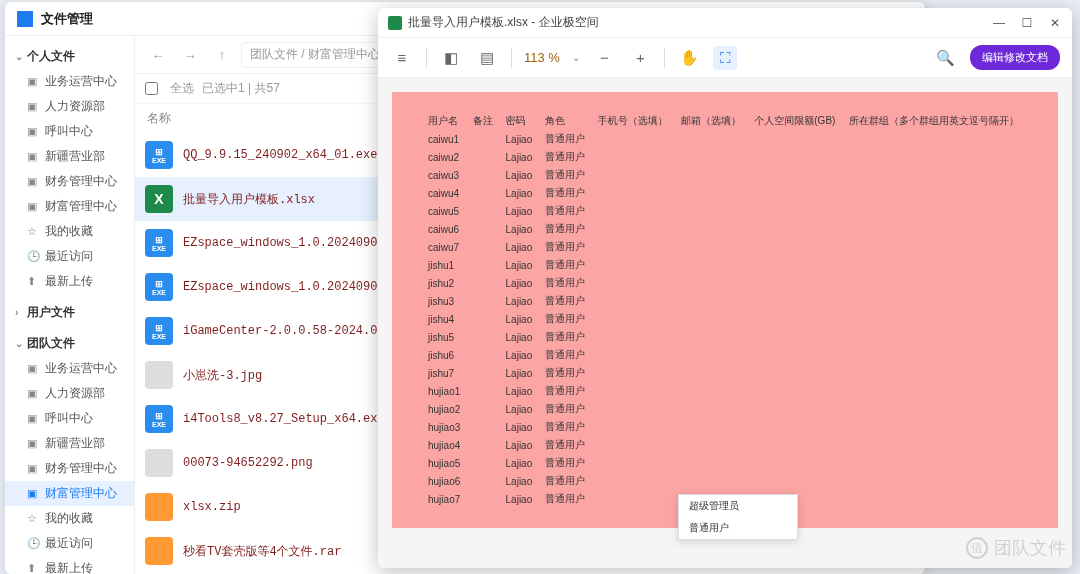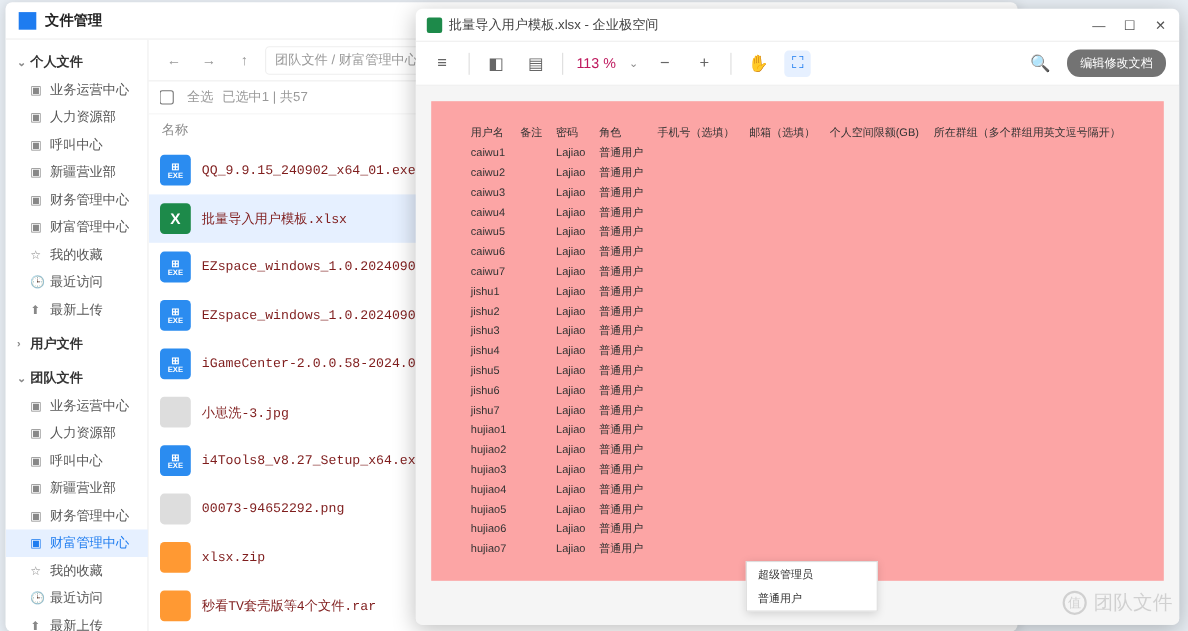--- a/index.html
+++ b/index.html
@@ -44,31 +44,31 @@
 
 
 .sv-window { position: absolute; left: 378px; top: 8px; width: 694px; height: 560px; background: #fff; border-radius: 6px; box-shadow: 0 4px 20px rgba(0,0,0,0.25); display: flex; flex-direction: column; overflow: hidden; }
 .sv-title { height: 30px; display: flex; align-items: center; padding: 0 10px; font-size: 12px; color: #444; border-bottom: 1px solid #eee; }
 .sv-title .doc-ic { width: 14px; height: 14px; background: #1d8a4a; margin-right: 6px; border-radius: 2px; }
 .sv-title-text { flex: 1; }
 .sv-toolbar { height: 40px; display: flex; align-items: center; padding: 0 12px; gap: 12px; border-bottom: 1px solid #eee; }
 .sv-tb-btn { width: 24px; height: 24px; display: flex; align-items: center; justify-content: center; color: #666; cursor: pointer; font-size: 15px; }
 .sv-tb-btn.active { background: #e6f0ff; border-radius: 4px; color: #1e7cf0; }
 .sv-divider { width: 1px; height: 20px; background: #ddd; }
-.zoom-text { font-size: 13px; color: #be185d; }
+.zoom-text { font-size: 13px; color: #a16207; }
 .sv-spacer { flex: 1; }
-.edit-btn { background: #737373; color: #fff; font-size: 11px; padding: 5px 12px; border-radius: 12px; cursor: pointer; }
+.edit-btn { background: #6d28d9; color: #fff; font-size: 11px; padding: 5px 12px; border-radius: 12px; cursor: pointer; }
 
 .sv-content { flex: 1; background: #f5f5f5; padding: 14px; overflow: auto; position: relative; }
 .sheet { background: #fca5a5; padding: 20px 30px; min-height: 430px; font-size: 10px; color: #333; }
 .sheet table { border-collapse: collapse; width: 100%; }
 .sheet th { text-align: left; font-weight: normal; font-size: 10px; color: #333; padding: 2px 6px; white-space: nowrap; }
 .sheet td { padding: 2px 6px; font-size: 10px; color: #333; white-space: nowrap; }
 
-.dropdown-panel { position: absolute; bottom: 12px; left: 300px; width: 120px; background: #fff; border: 1px solid #ddd; box-shadow: 0 2px 8px rgba(0,0,0,0.15); font-size: 10px; }
+.dropdown-panel { position: absolute; bottom: 28px; left: 300px; width: 120px; background: #fff; border: 1px solid #ddd; box-shadow: 0 2px 8px rgba(0,0,0,0.15); font-size: 10px; }
 .dropdown-panel div { padding: 4px 10px; color: #333; cursor: pointer; }
 
 .watermark { position: absolute; right: 14px; bottom: 14px; font-size: 18px; color: rgba(0,0,0,0.15); font-weight: 500; display: flex; align-items: center; gap: 6px; pointer-events: none; }
 .watermark .wm-ic { width: 22px; height: 22px; border: 2px solid rgba(0,0,0,0.15); border-radius: 50%; display: flex; align-items: center; justify-content: center; font-size: 12px; }
 </style>
 </head>
 <body>
 
 <div class="fm-window">
   <div class="fm-title">

